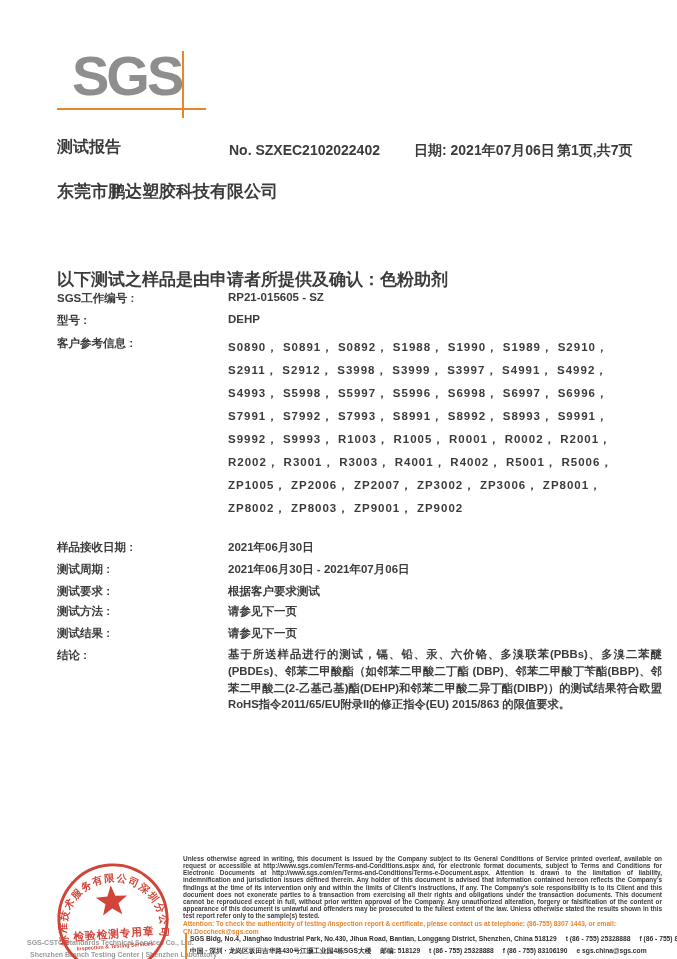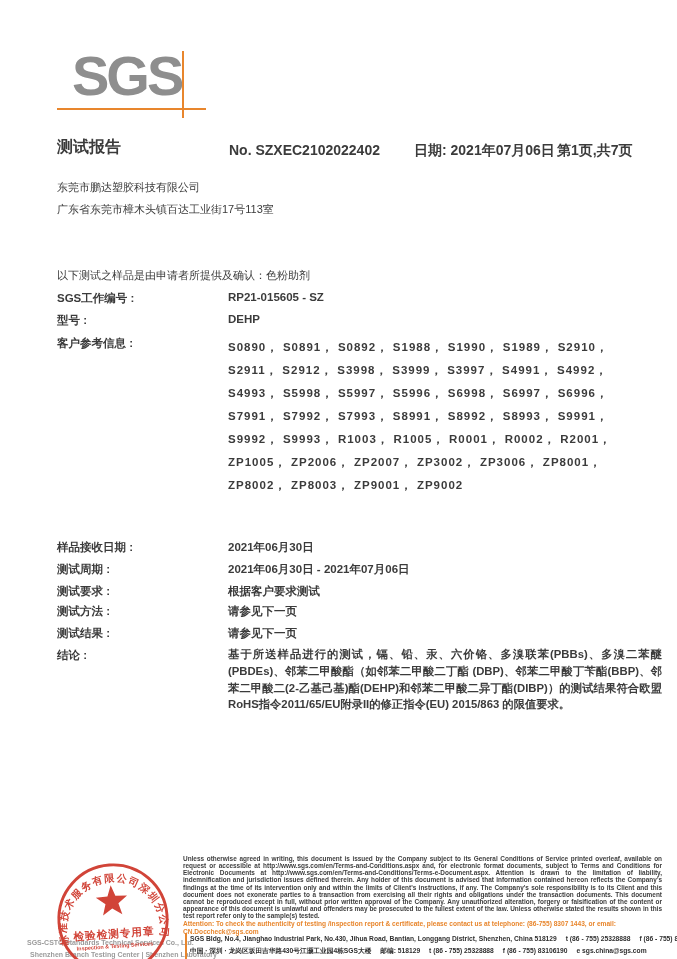--- a/index.html
+++ b/index.html
@@ -17,21 +17,21 @@
   .logo-text{position:absolute;left:72px;top:26px;font-size:56px;font-weight:700;color:var(--logo);letter-spacing:-3px;line-height:60px;}
   .logo-hline{position:absolute;left:57px;top:88px;width:149px;height:2px;background:var(--accent);}
   .logo-vline{position:absolute;left:182px;top:31px;width:2px;height:67px;background:var(--accent);}
   
   .hdr{position:absolute;font-size:14px;font-weight:700;white-space:nowrap;}
   .hdr-title{left:57px;top:117px;font-size:16px;}
   .hdr-no{left:229px;top:122px;}
   .hdr-date{left:414px;top:122px;}
   .hdr-page{left:557px;top:122px;}
   
-  .line{position:absolute;font-size:11px;font-weight:400;white-space:nowrap;}
+  .line{position:absolute;font-size:17px;font-weight:700;white-space:nowrap;}
   .client-name{left:57px;top:160px;}
   .client-address{left:57px;top:182px;}
   .intro{left:57px;top:248px;}
   .lbl{position:absolute;left:57px;font-size:11.5px;font-weight:600;white-space:nowrap;}
   .val{position:absolute;left:228px;font-size:11.5px;font-weight:600;white-space:nowrap;}
   .t-job{top:271px}.t-model{top:293px}.t-ref{top:316px}
   .t-recv{top:520px}.t-period{top:542px}.t-req{top:564px}.t-method{top:584px}.t-result{top:606px}.t-concl{top:628px}
   .ref-lines{position:absolute;left:228px;top:316px;font-size:11.5px;font-weight:600;letter-spacing:1px;}
   .ref-lines div{height:23px;line-height:23px;white-space:nowrap;}
   .conclusion{position:absolute;left:228px;top:626px;width:434px;font-size:11.3px;font-weight:600;line-height:16.8px;white-space:normal;text-align:justify;}
@@ -64,37 +64,37 @@
   <div class="logo-text">SGS</div>
   <div class="logo-hline"></div>
   <div class="logo-vline"></div>
 
   <div class="hdr hdr-title">测试报告</div>
   <div class="hdr hdr-no">No. SZXEC2102022402</div>
   <div class="hdr hdr-date">日期: 2021年07月06日</div>
   <div class="hdr hdr-page">第1页,共7页</div>
 
   <div class="line client-name">东莞市鹏达塑胶科技有限公司</div>
-  <div class="line client-address">广东省东莞市樟木头镇百达工业街17号113室</div>
 
   <div class="line intro">以下测试之样品是由申请者所提供及确认：色粉助剂</div>
 
   <div class="lbl t-job">SGS工作编号 :</div>
   <div class="val t-job">RP21-015605 - SZ</div>
 
   <div class="lbl t-model">型号 :</div>
   <div class="val t-model">DEHP</div>
 
   <div class="lbl t-ref">客户参考信息 :</div>
   <div class="ref-lines">
     <div>S0890， S0891， S0892， S1988， S1990， S1989， S2910，</div>
     <div>S2911， S2912， S3998， S3999， S3997， S4991， S4992，</div>
     <div>S4993， S5998， S5997， S5996， S6998， S6997， S6996，</div>
     <div>S7991， S7992， S7993， S8991， S8992， S8993， S9991，</div>
     <div>S9992， S9993， R1003， R1005， R0001， R0002， R2001，</div>
+    <div>R2002， R3001， R3003， R4001， R4002， R5001， R5006，</div>
     <div>ZP1005， ZP2006， ZP2007， ZP3002， ZP3006， ZP8001，</div>
     <div>ZP8002， ZP8003， ZP9001， ZP9002</div>
   </div>
 
   <div class="lbl t-recv">样品接收日期 :</div>
   <div class="val t-recv">2021年06月30日</div>
 
   <div class="lbl t-period">测试周期 :</div>
   <div class="val t-period">2021年06月30日 - 2021年07月06日</div>
 

